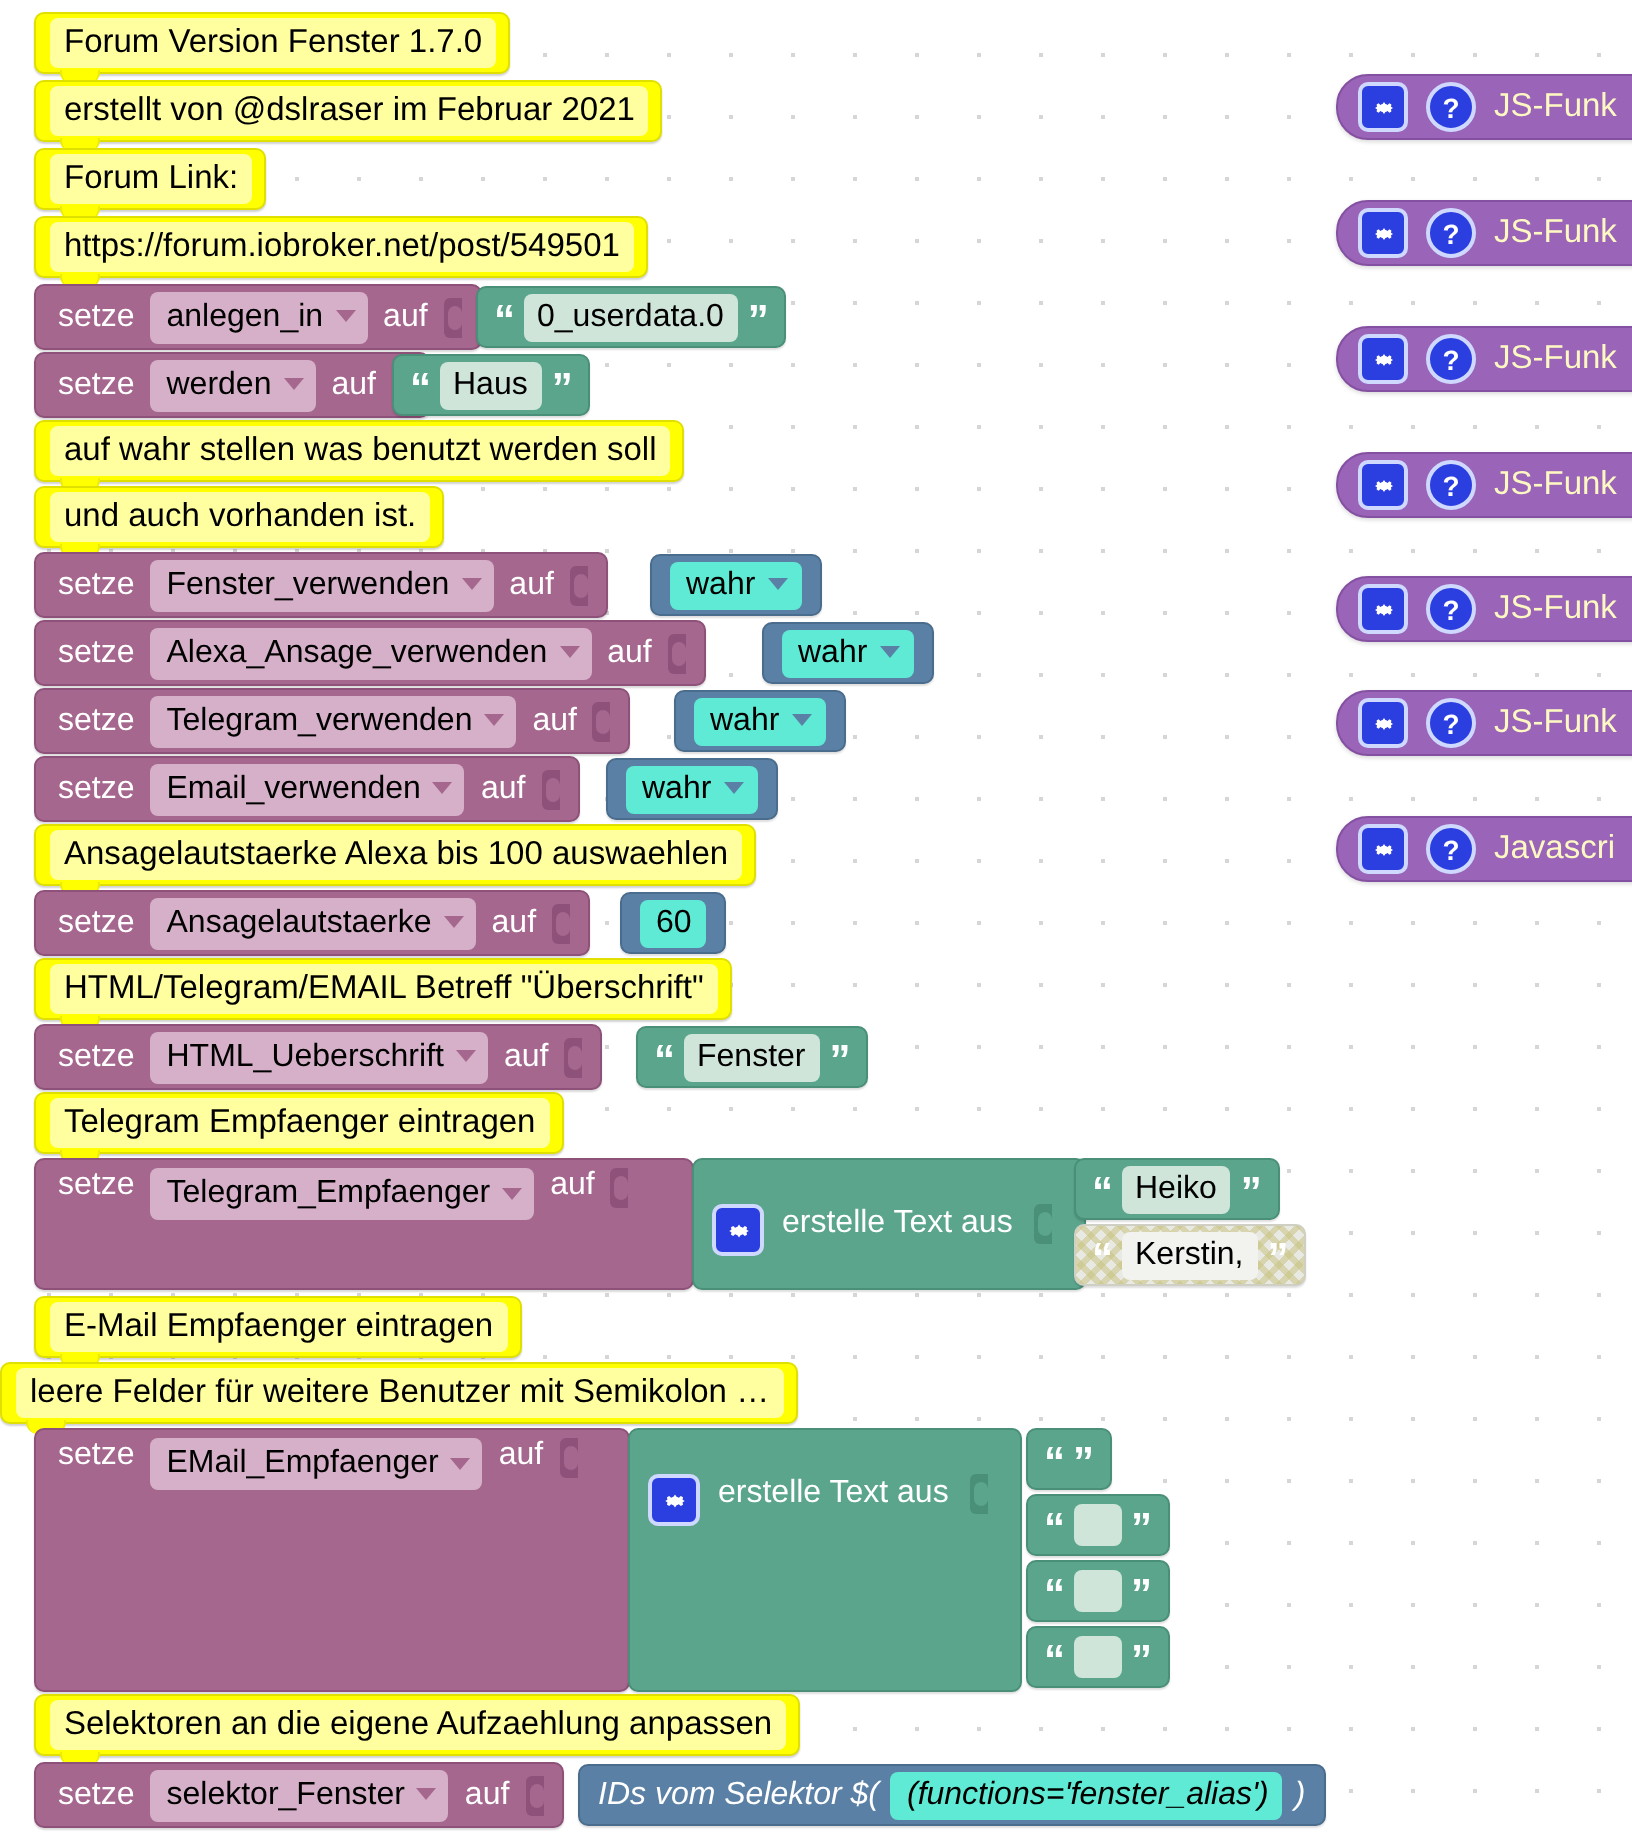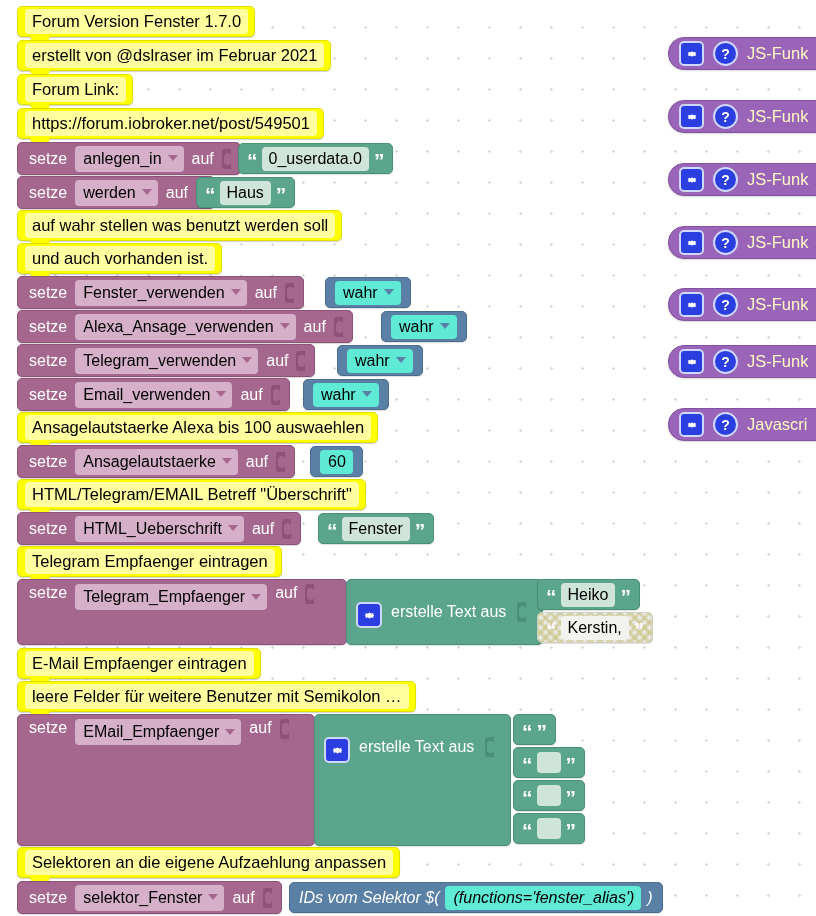--- a/index.html
+++ b/index.html
@@ -433,21 +433,21 @@
   </div>
   <div class="blk txt disabled" style="left:537px; top:612px;">
     <span class="quote">“</span>
     <span class="txt-field">Kerstin,</span>
     <span class="quote">”</span>
   </div>
 
   <div class="blk comment nub-bottom" style="left:17px; top:648px;">
     <span class="comment-field">E-Mail Empfaenger eintragen</span>
   </div>
-  <div class="blk comment nub-bottom" style="left:17px; top:681px;">
+  <div class="blk comment nub-bottom" style="left:0; top:681px;">
     <span class="comment-field">leere Felder für weitere Benutzer mit Semikolon …</span>
   </div>
   <div class="blk setze tall" style="left:17px; top:714px; width:298px; height:132px;">
     <span class="setze-kw">setze</span>
     <span class="dropdown">
       <span>EMail_Empfaenger</span>
       <i class="caret"></i>
     </span>
     <span class="setze-kw">auf</span>
     <span class="socket"></span>

